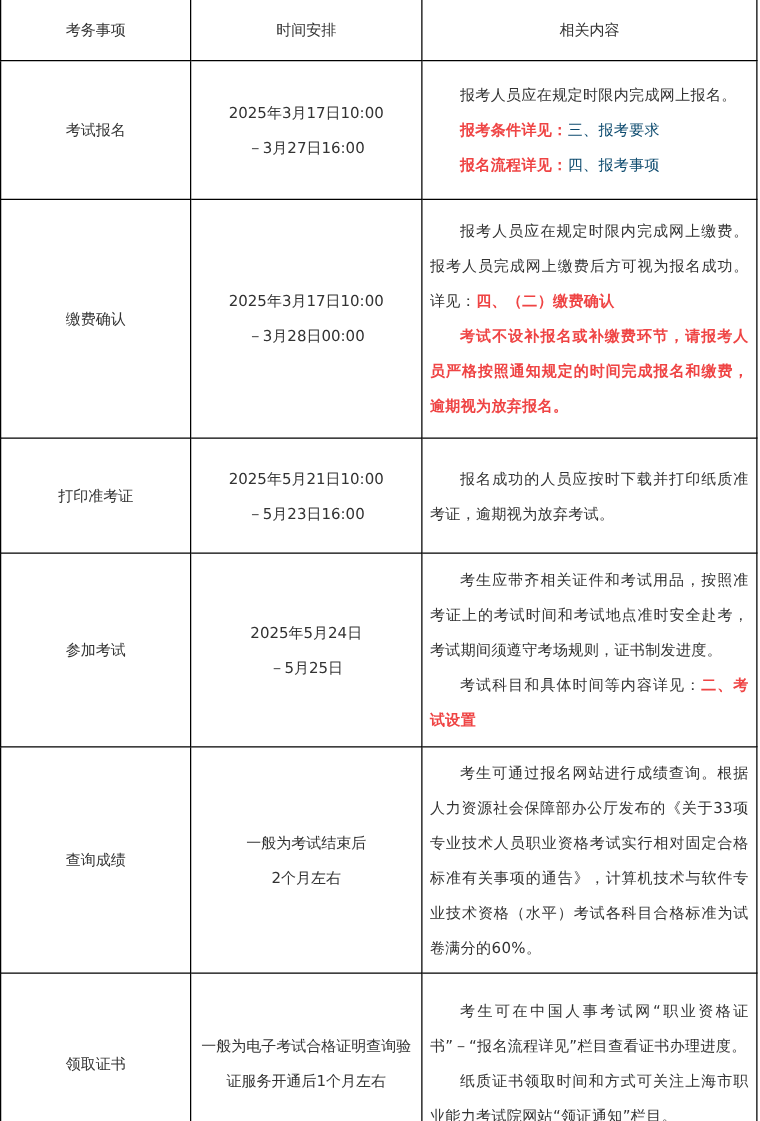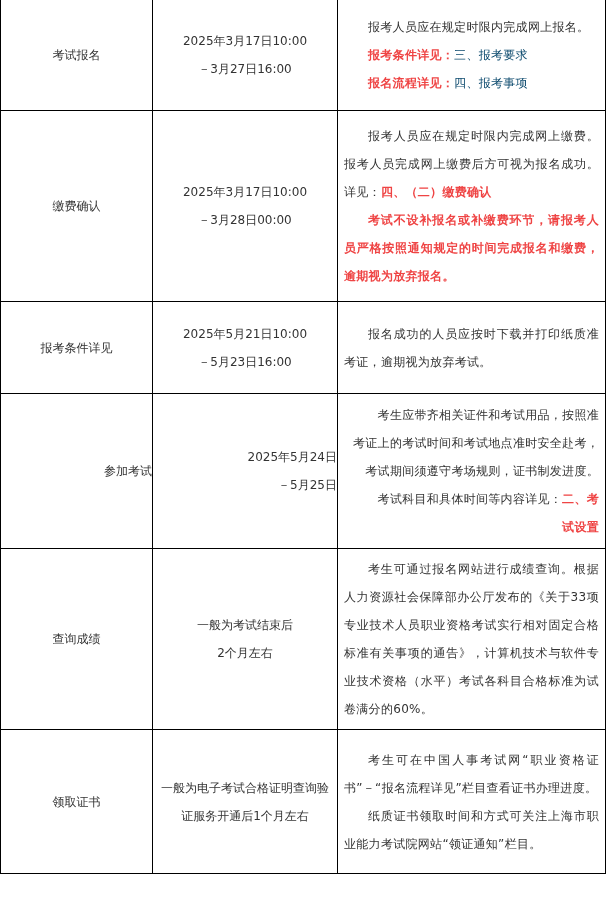--- a/index.html
+++ b/index.html
@@ -40,34 +40,39 @@
     }
     .para { text-indent: 2em; margin: 0; }
     .bold { font-weight: bold; color: #ef4444; }
     .link { color: #0c4a6e; text-decoration: none; cursor: pointer; }
     .link.bold { color: #ef4444; font-weight: bold; }
     .time-line { display: block; line-height: 28px; }
     .r-head td { height: 48px; }
     .r1 td { height: 98px; margin-top: 29px; }
     .r2 td { height: 178px; }
     .r3 td { height: 79px; }
-    .r4 td { height: 142px; text-align: right; }
+    .r4 td { height: 142px; }
     .r5 td { height: 167px; }
     .r6 td { height: 131px; }
   </style>
 </head>
 <body>
 
 <table class="schedule">
   <colgroup>
     <col class="c1">
       <col class="c2">
       <col class="c3">
   </colgroup>
   <tbody>
+    <tr class="r-head">
+      <td class="center">考务事项</td>
+      <td class="center">时间安排</td>
+      <td class="center">相关内容</td>
+    </tr>
 
     <tr class="r1">
       <td class="center">考试报名</td>
       <td class="center">
         <span class="time-line">2025年3月17日10:00</span>
         <span class="time-line">－3月27日16:00</span>
       </td>
       <td class="content">
         <p class="para">报考人员应在规定时限内完成网上报名。</p>
         <p class="para"><span class="bold">报考条件详见：</span><a class="link">三、报考要求</a></p>
@@ -81,21 +86,21 @@
         <span class="time-line">2025年3月17日10:00</span>
         <span class="time-line">－3月28日00:00</span>
       </td>
       <td class="content">
         <p class="para"><span>报考人员应在规定时限内完成网上缴费。报考人员完成网上缴费后方可视为报名成功。详见：</span><a class="link bold">四、（二）缴费确认</a></p>
         <p class="para bold">考试不设补报名或补缴费环节，请报考人员严格按照通知规定的时间完成报名和缴费，逾期视为放弃报名。</p>
       </td>
     </tr>
 
     <tr class="r3">
-      <td class="center">报考条件详见</td>
+      <td class="center">打印准考证</td>
       <td class="center">
         <span class="time-line">2025年5月21日10:00</span>
         <span class="time-line">－5月23日16:00</span>
       </td>
       <td class="content">
         <p class="para">报名成功的人员应按时下载并打印纸质准考证，逾期视为放弃考试。</p>
       </td>
     </tr>
 
     <tr class="r4">

